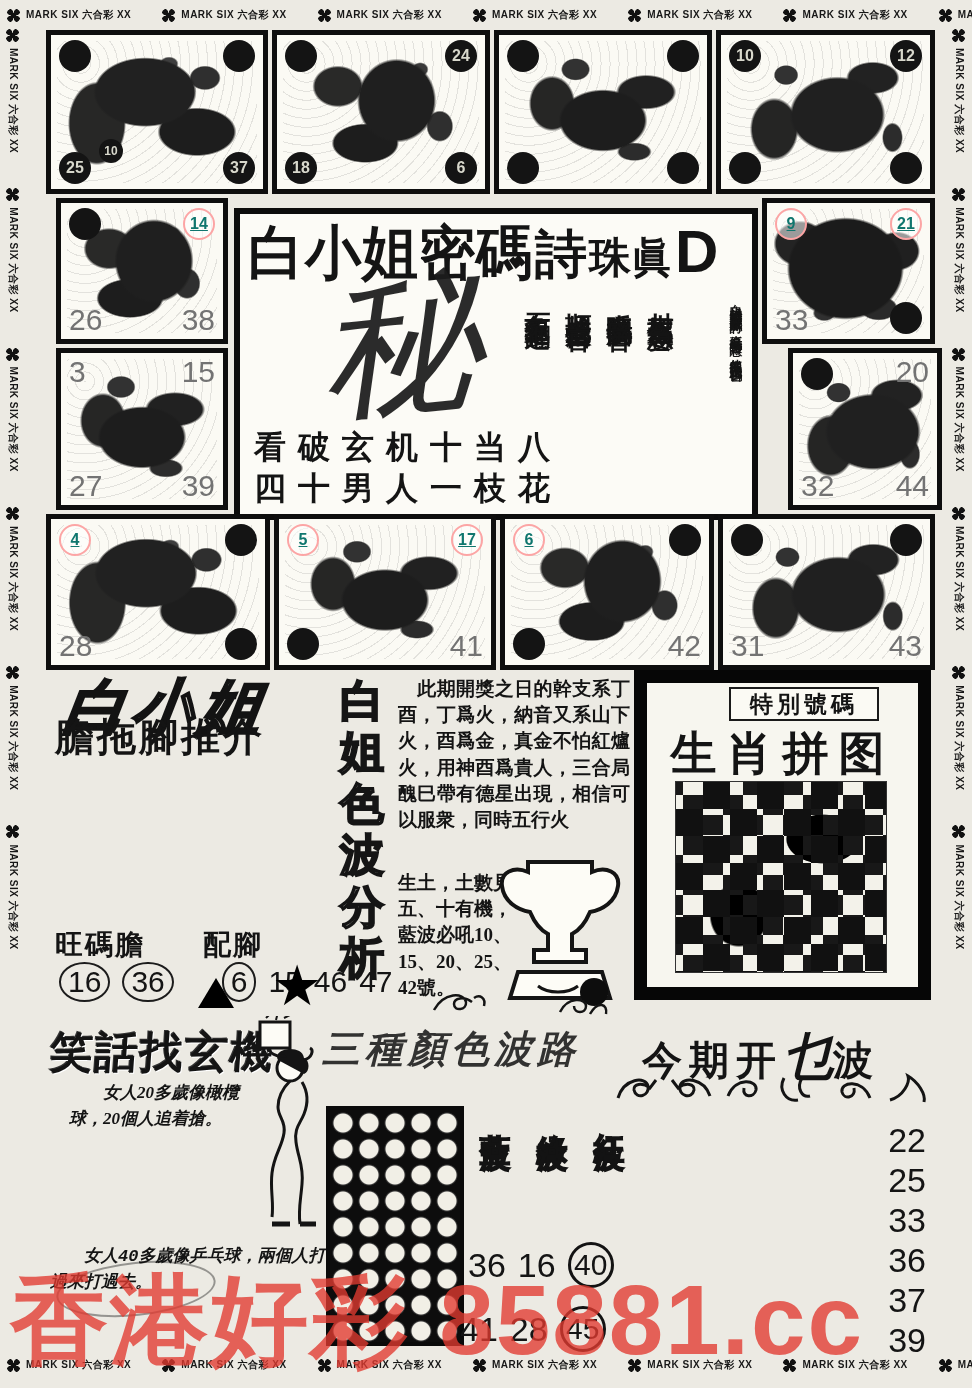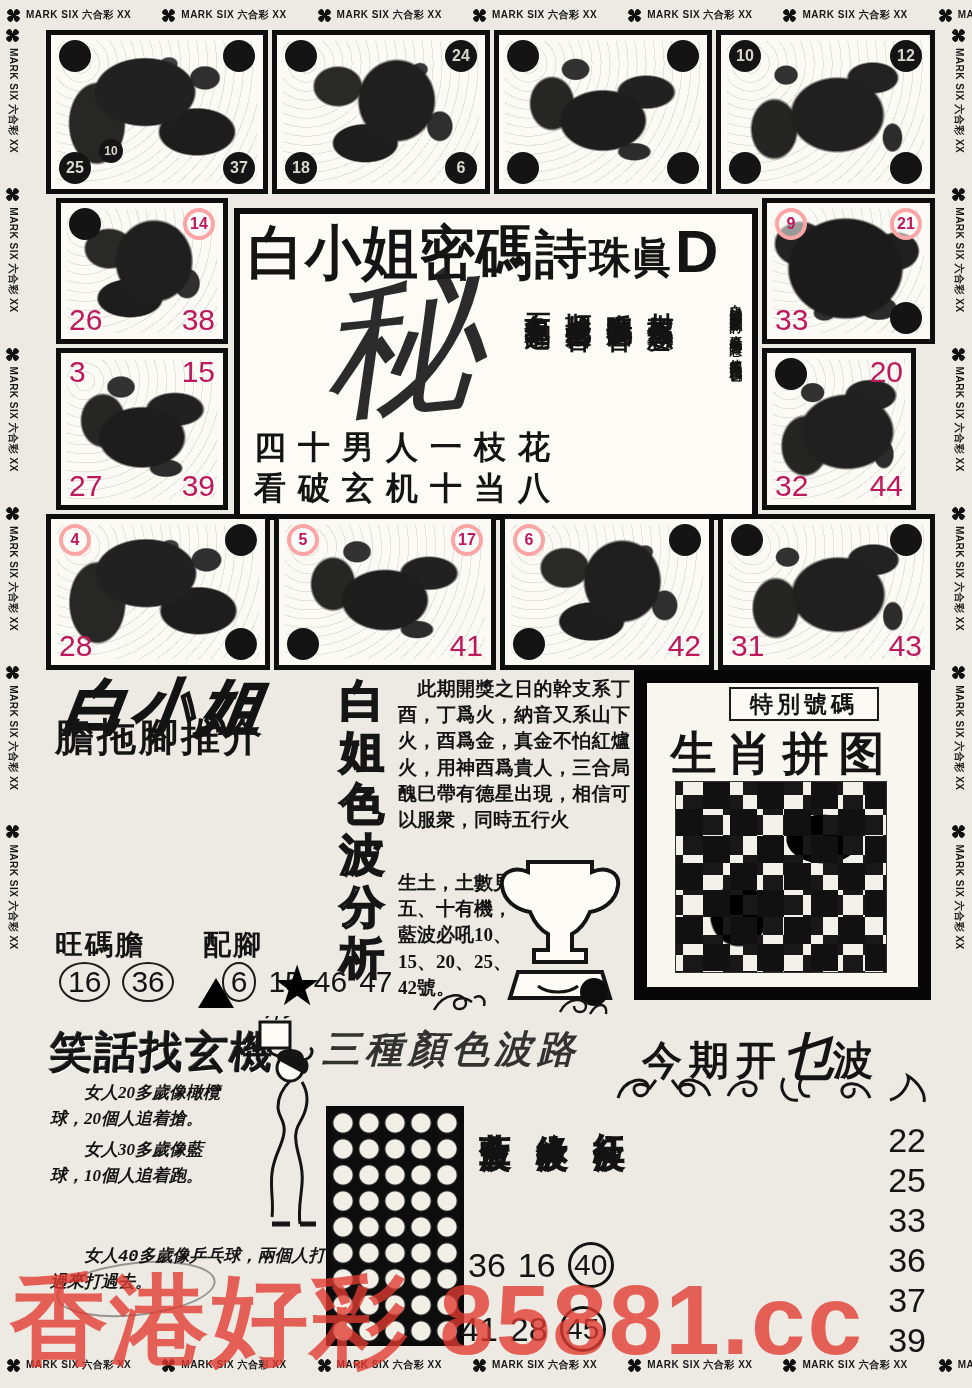--- a/index.html
+++ b/index.html
@@ -59,23 +59,23 @@
       radial-gradient(96px 84px at 48% 48%, #0e0e0e 58%, transparent 61%),
       radial-gradient(46px 40px at 18% 28%, #161616 52%, transparent 58%),
       radial-gradient(40px 34px at 82% 34%, #131313 52%, transparent 58%),
       radial-gradient(34px 22px at 70% 80%, #1e1e1e 50%, transparent 56%),
       radial-gradient(20px 14px at 34% 84%, #242424 48%, transparent 58%); }
 
   .badge { position:absolute; width:32px; height:32px; border-radius:50%;
            display:flex; align-items:center; justify-content:center;
            font:700 16px "Liberation Sans", sans-serif; }
   .badge.dark  { background:#141414; color:#d8d8cc; }
-  .badge.light { border:4px solid #fca5a5; color:#be185d; background:rgba(255,255,255,.55); }
+  .badge.light { border:2px solid #fca5a5; color:#0f766e; background:rgba(255,255,255,.55);text-decoration:underline; }
   .badge.small { width:24px; height:24px; font-size:12px; }
-  .cnum { position:absolute; font:400 30px "Liberation Sans", sans-serif; color:#be185d; }
+  .cnum { position:absolute; font:400 30px "Liberation Sans", sans-serif; color:#737373; }
   .tl { top:5px; left:8px; }   .tr { top:5px; right:8px; }
   .bl { bottom:5px; left:8px; } .br { bottom:5px; right:8px; }
   .cnum.tl{top:2px;}  .cnum.tr{top:2px;}  .cnum.bl{bottom:2px;} .cnum.br{bottom:2px;}
 
   
   .center-panel { position:absolute; left:234px; top:208px; width:524px; height:312px;
                   border:6px solid #0c0c0c; background:#fcfbf6; }
   .main-title { position:absolute; top:2px; left:8px; right:8px; display:flex; align-items:baseline; gap:2px; }
   .main-title .t-main  { font-size:56px; font-weight:900; letter-spacing:1px; transform:scaleY(1.05); }
   .main-title .t-mid   { font-size:52px; font-weight:800; }
@@ -125,21 +125,21 @@
                    background:
                      repeating-conic-gradient(#111 0 25%, transparent 0 50%) 0 0/54px 54px,
                      repeating-conic-gradient(#181818 0 25%, transparent 0 50%) 27px 13px/40px 40px,
                      radial-gradient(60px 40px at 70% 30%, #000 60%, transparent 62%),
                      radial-gradient(48px 52px at 30% 70%, #000 58%, transparent 62%),
                      #f3f2ea; }
 
   
   .joke-title { font-size:43px; font-weight:900; letter-spacing:2px; transform:skewX(-4deg); white-space:nowrap;
                 text-shadow:1px 1px 0 #fff, -1px -1px 0 #333; }
-  .joke-block1 { position:absolute; top:56px; left:0; width:180px; font-size:17px; font-weight:600; font-style:italic; line-height:1.5;font-family:Liberation Serif, serif; }
+  .joke-block1 { position:absolute; top:56px; left:19px; width:180px; font-size:17px; font-weight:600; font-style:italic; line-height:1.5;font-family:Liberation Serif, serif; }
   .joke-block2 { position:absolute; top:220px; left:0; width:278px; font-size:17px; font-weight:600; font-style:italic; line-height:1.5;font-family:Liberation Mono, monospace; }
   .joke-block1 p, .joke-block2 p { margin-bottom:6px; }
   .woman { position:absolute; right:-6px; top:-8px; }
   .doodle-ellipse { position:absolute; left:6px; top:238px; width:160px; height:54px; border:2px solid rgba(20,20,20,.4);
                     border-radius:50%; transform:rotate(-6deg); }
 
   
   .waves-title { font-size:38px; font-weight:700; font-style:italic; letter-spacing:5px; color:#191919; opacity:.88; white-space:nowrap; }
   .ballgrid { position:absolute; left:4px; top:82px; width:138px; height:240px; border:4px solid #0a0a0a; background-color:#0d0d0d;
               background-image: radial-gradient(circle at 13px 13px, #f1efe6 9px, rgba(255,255,255,.18) 10px, transparent 11px);
@@ -333,21 +333,21 @@
   <span class="cnum bl">27</span>
   <span class="cnum br">39</span>
 </div>
 <div class="panel" style="left:762px;top:198px;width:173px;height:146px">
   <div class="art art-e"></div>
   <span class="badge light tl">9</span>
   <span class="badge light tr">21</span>
   <span class="cnum bl">33</span>
   <span class="badge dark br"></span>
 </div>
-<div class="panel" style="left:762px;top:348px;width:154px;height:162px">
+<div class="panel" style="left:788px;top:348px;width:154px;height:162px">
   <div class="art art-d"></div>
   <span class="badge dark tl"></span>
   <span class="cnum tr">20</span>
   <span class="cnum bl">32</span>
   <span class="cnum br">44</span>
 </div>
 
 <div class="center-panel">
   <div class="main-title">
     <span class="t-main">白小姐密碼</span>
@@ -357,22 +357,22 @@
   </div>
   <div class="seal-char">秘</div>
   <div class="intro-wrap">白小姐特別奉獻神童獻碼詩，紙要精透詩意，使從圖中找到密碼。</div>
   <div class="poem-wrap">
     <div class="poem-line">村大招風夫妻急</div>
     <div class="poem-line">呼來喜鵲解困音</div>
     <div class="poem-line">順理成章八當官</div>
     <div class="poem-line">石象之下三翻進</div>
   </div>
   <div class="bottom-lines">
+    <div>看破玄机十当八</div>
     <div>四十男人一枝花</div>
-    <div>看破玄机十当八</div>
   </div>
 </div>
 
 <div class="panel" style="left:46px;top:514px;width:224px;height:156px">
   <div class="art art-a"></div>
   <span class="badge light tl">4</span>
   <span class="badge dark tr"></span>
   <span class="cnum bl">28</span>
   <span class="badge dark br"></span>
 </div>
@@ -457,21 +457,20 @@
     <path d="M50 2 l6 -6 M60 4 l2 -8 M68 2 l8 -4" stroke="#141414" stroke-width="2" fill="none"></path>
     <circle cx="74" cy="52" r="13" fill="#fdfcf6" stroke="#141414" stroke-width="3"></circle>
     <path d="M62 44 c-6 -12 24 -16 26 -2 c6 2 6 14 0 16" fill="#141414"></path>
     <path d="M74 65 c-8 8 -12 16 -12 26 c0 10 8 14 6 26 c-2 14 -10 22 -12 40 c-2 16 2 30 0 44" fill="none" stroke="#141414" stroke-width="3"></path>
     <path d="M86 66 c6 10 6 22 2 32 c-4 10 -10 14 -8 28 c2 16 8 24 6 42 c-1 14 -4 26 -2 40" fill="none" stroke="#141414" stroke-width="3"></path>
     <path d="M70 40 c-10 2 -18 -4 -16 -8 M88 44 c8 -2 10 -10 6 -12" fill="none" stroke="#141414" stroke-width="3"></path>
     <path d="M56 208 h18 M84 208 h16" stroke="#141414" stroke-width="5"></path>
   </svg>
   <div class="joke-block1">
     <p>　　女人20多歲像橄欖球，20個人追着搶。</p>
-    <p>　　女人30多歲像藍球，10個人追着跑。</p>
   </div>
   <div class="joke-block2">
     <p>　　女人40多歲像乒乓球，兩個人打過來打過去。</p>
   </div>
   <div class="doodle-ellipse"></div>
 </div>
 
 <div class="sec" style="left:322px;top:1024px;width:292px;height:340px">
   <div class="waves-title">三種顏色波路</div>
   <div class="ballgrid"></div>

